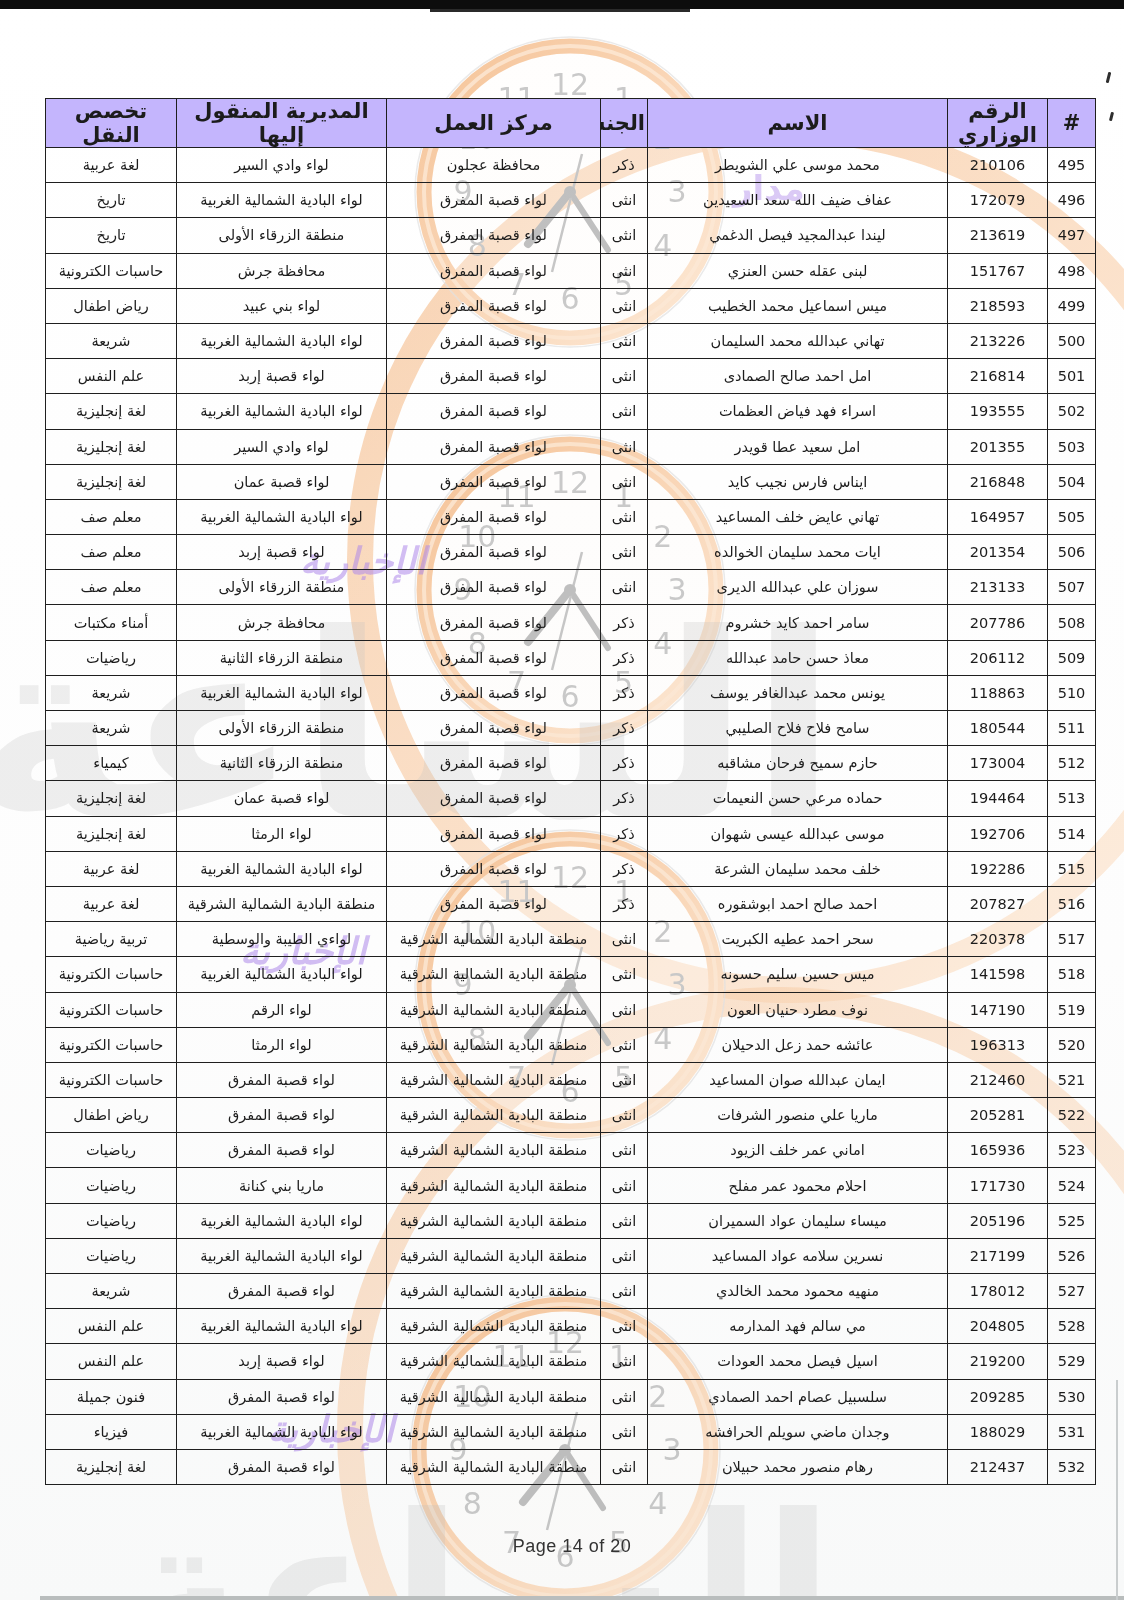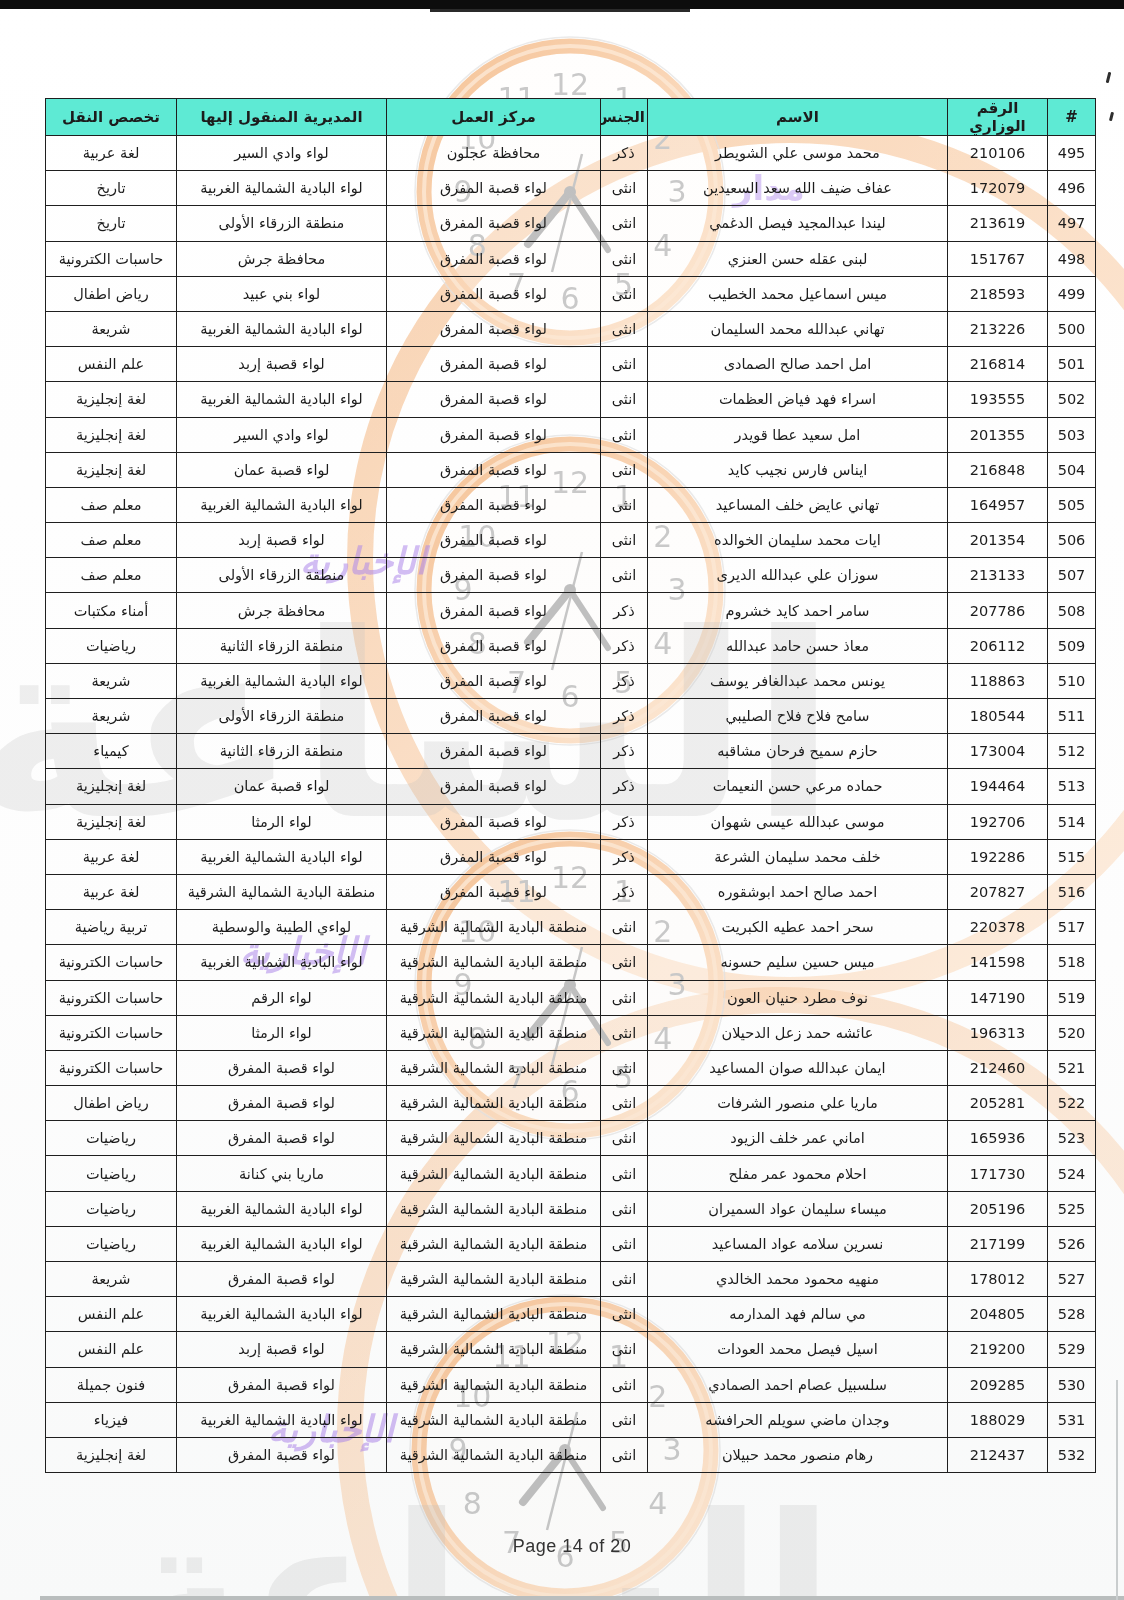--- a/index.html
+++ b/index.html
@@ -30,21 +30,21 @@
   .wm-giant-2{left:120px;top:1488px;font-size:210px;}
 
   
   table.doc{
     position:absolute;top:98px;left:45px;width:1050px;
     border-collapse:collapse;direction:rtl;table-layout:fixed;
     background:transparent;
   }
   table.doc th,table.doc td{border:1.6px solid #1f1f1f;overflow:hidden;}
   table.doc thead th{
-    background:#5eead4;height:26px;font-size:15px;font-weight:bold;
+    background:#c4b5fd;height:26px;font-size:21px;font-weight:bold;
     text-align:center;vertical-align:middle;padding:0 2px;
   }
   table.doc td{
     height:34.2px;font-size:14.5px;text-align:center;vertical-align:middle;
     padding:0 3px;background:transparent;
   }
   td.col-name{text-align:right;padding-right:7px;font-size:15px;}
   td.col-num,td.col-ministerial{font-size:17px;font-family:"DejaVu Sans",sans-serif;direction:ltr;}
   td.col-work,td.col-directorate{font-size:14px;}
   td.col-spec{font-size:14.5px;}

